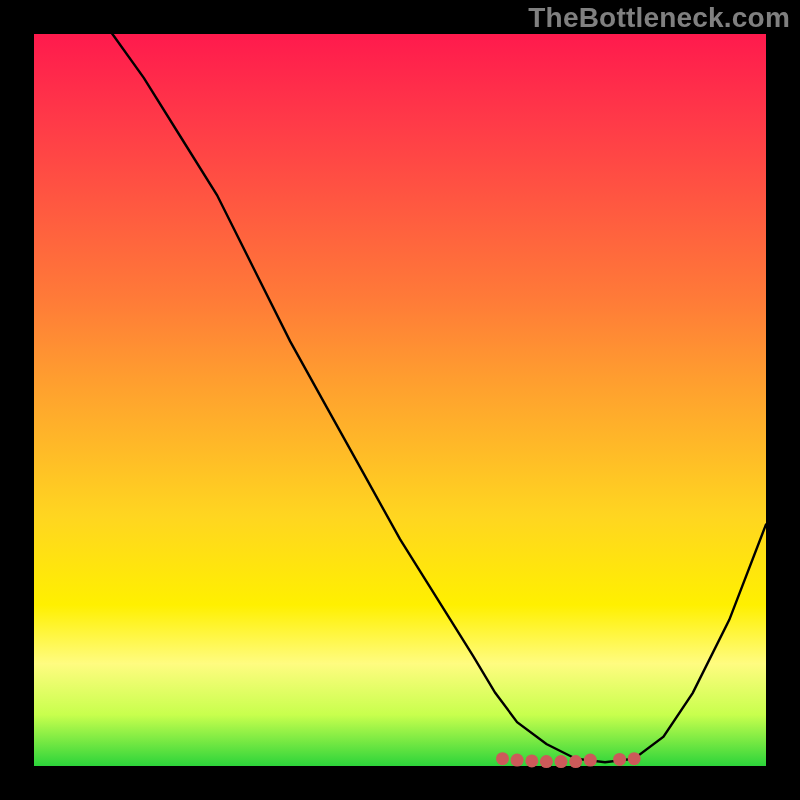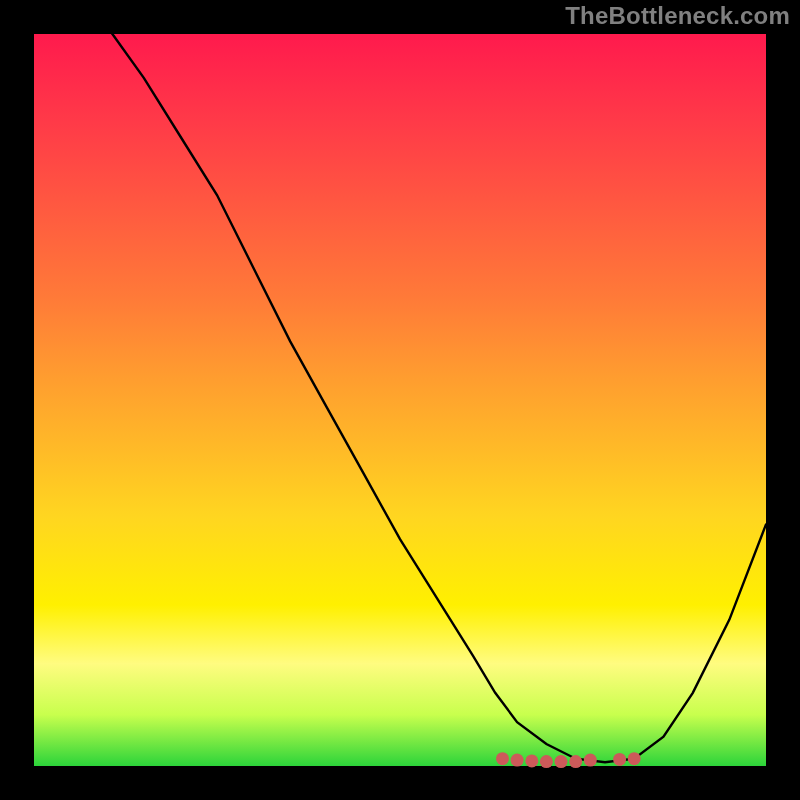--- a/index.html
+++ b/index.html
@@ -15,21 +15,21 @@
     position: relative;
     width: 800px;
     height: 800px;
     background: #000;
   }
   .attribution {
     position: absolute;
     top: 2px;
     right: 10px;
     color: #808080;
-    font-size: 24px;
+    font-size: 28px;
     font-weight: 600;
     letter-spacing: 0.2px;
   }
   .plot-area {
     position: absolute;
     left: 34px;
     top: 34px;
     width: 732px;
     height: 732px;
     

